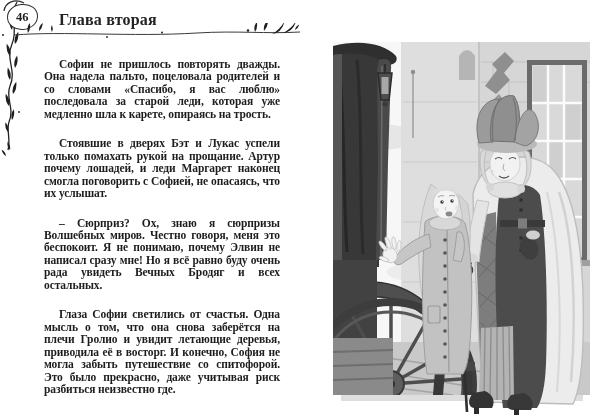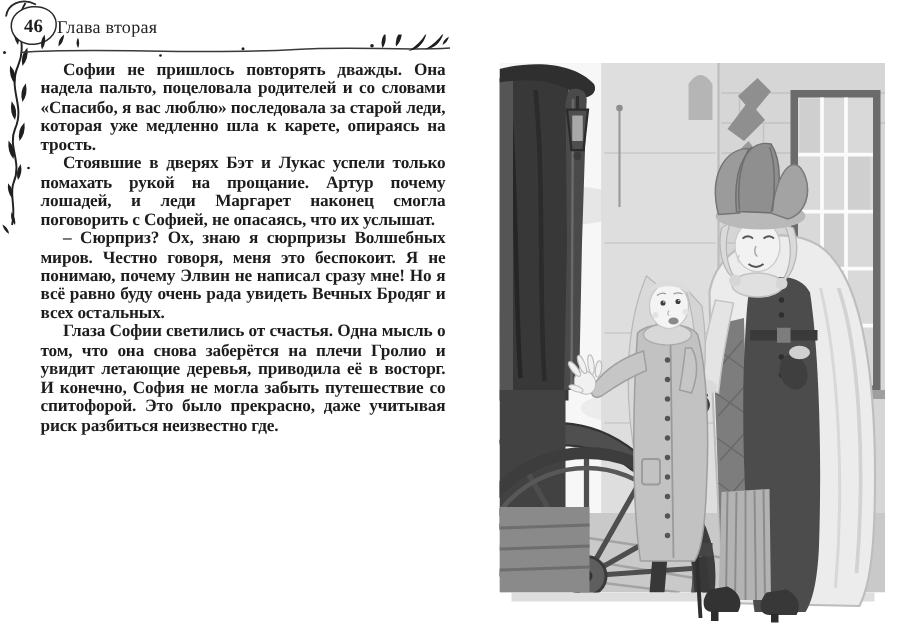--- a/index.html
+++ b/index.html
@@ -15,32 +15,32 @@
 
   
   .pagenum-circle{
     position:absolute;left:7px;top:4px;width:31px;height:26px;
     border:1.6px solid #2b2b2b;border-radius:50% 48% 52% 50%;
     display:flex;align-items:center;justify-content:center;
     transform:rotate(-4deg);background:#fff;box-sizing:border-box;
   }
   .pagenum-circle span{font-size:12.5px;font-weight:bold;transform:rotate(4deg);}
   .chapter{
-    position:absolute;left:38px;top:11px;
-    font-size:12px;font-weight:normal;letter-spacing:0.2px;color:#222;
+    position:absolute;left:59px;top:11px;
+    font-size:16px;font-weight:bold;letter-spacing:0.2px;color:#222;
   }
   .rule{position:absolute;left:12px;top:23px;width:292px;height:22px;}
 
   
   .text-col{
     position:absolute;left:27px;top:41px;width:270px;
     font-size:11.5px;line-height:12.45px;font-weight:bold;
     text-align:justify;letter-spacing:-0.1px;color:#1d1d1d;
   }
-  .text-col p{margin:0;text-indent:15px;}
+  .text-col p{margin:17px;text-indent:15px;}
 
   
   .illustration{position:absolute;left:333px;top:42px;width:257px;height:374px;}
   .illustration svg{display:block;overflow:visible;}
 </style>
 </head>
 <body>
 
 <div class="page">
 

